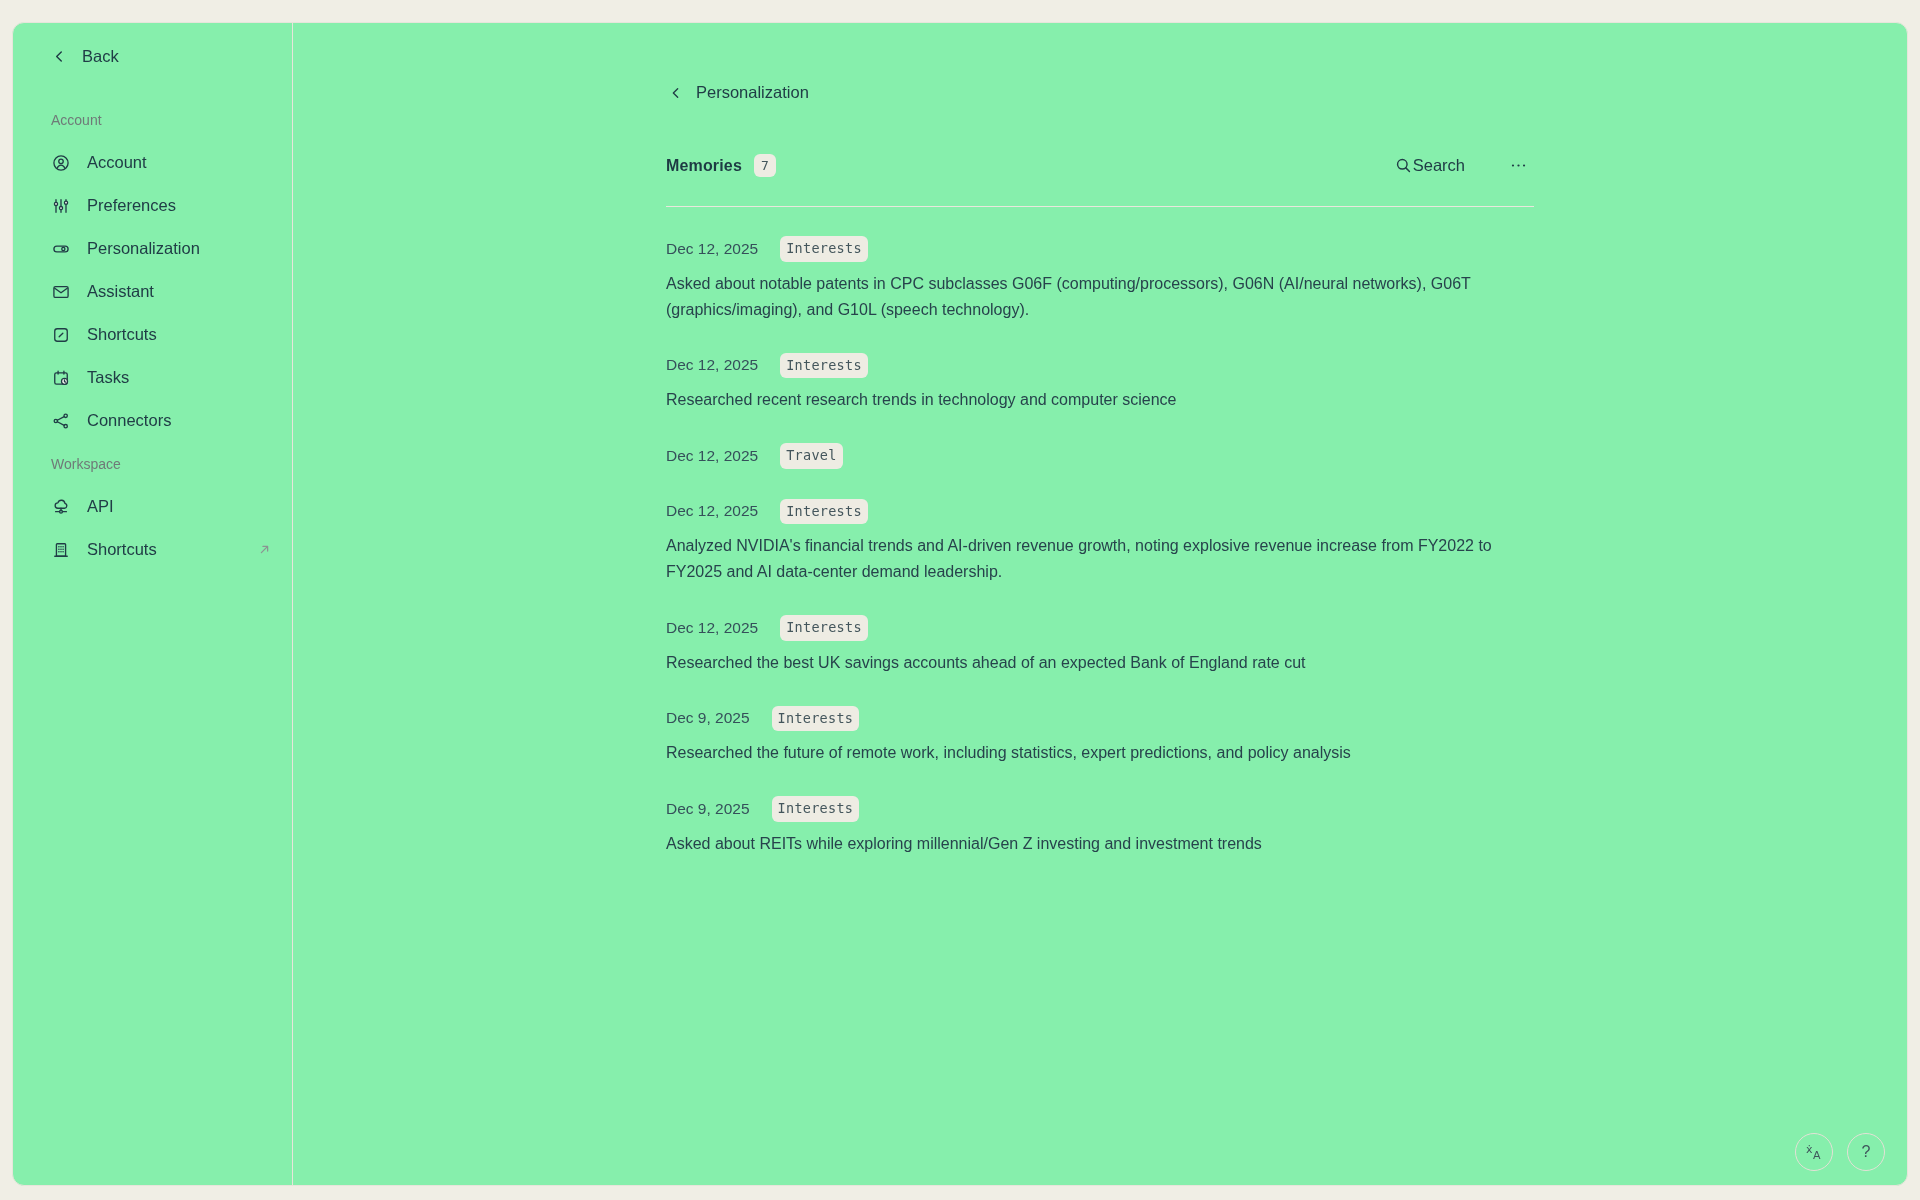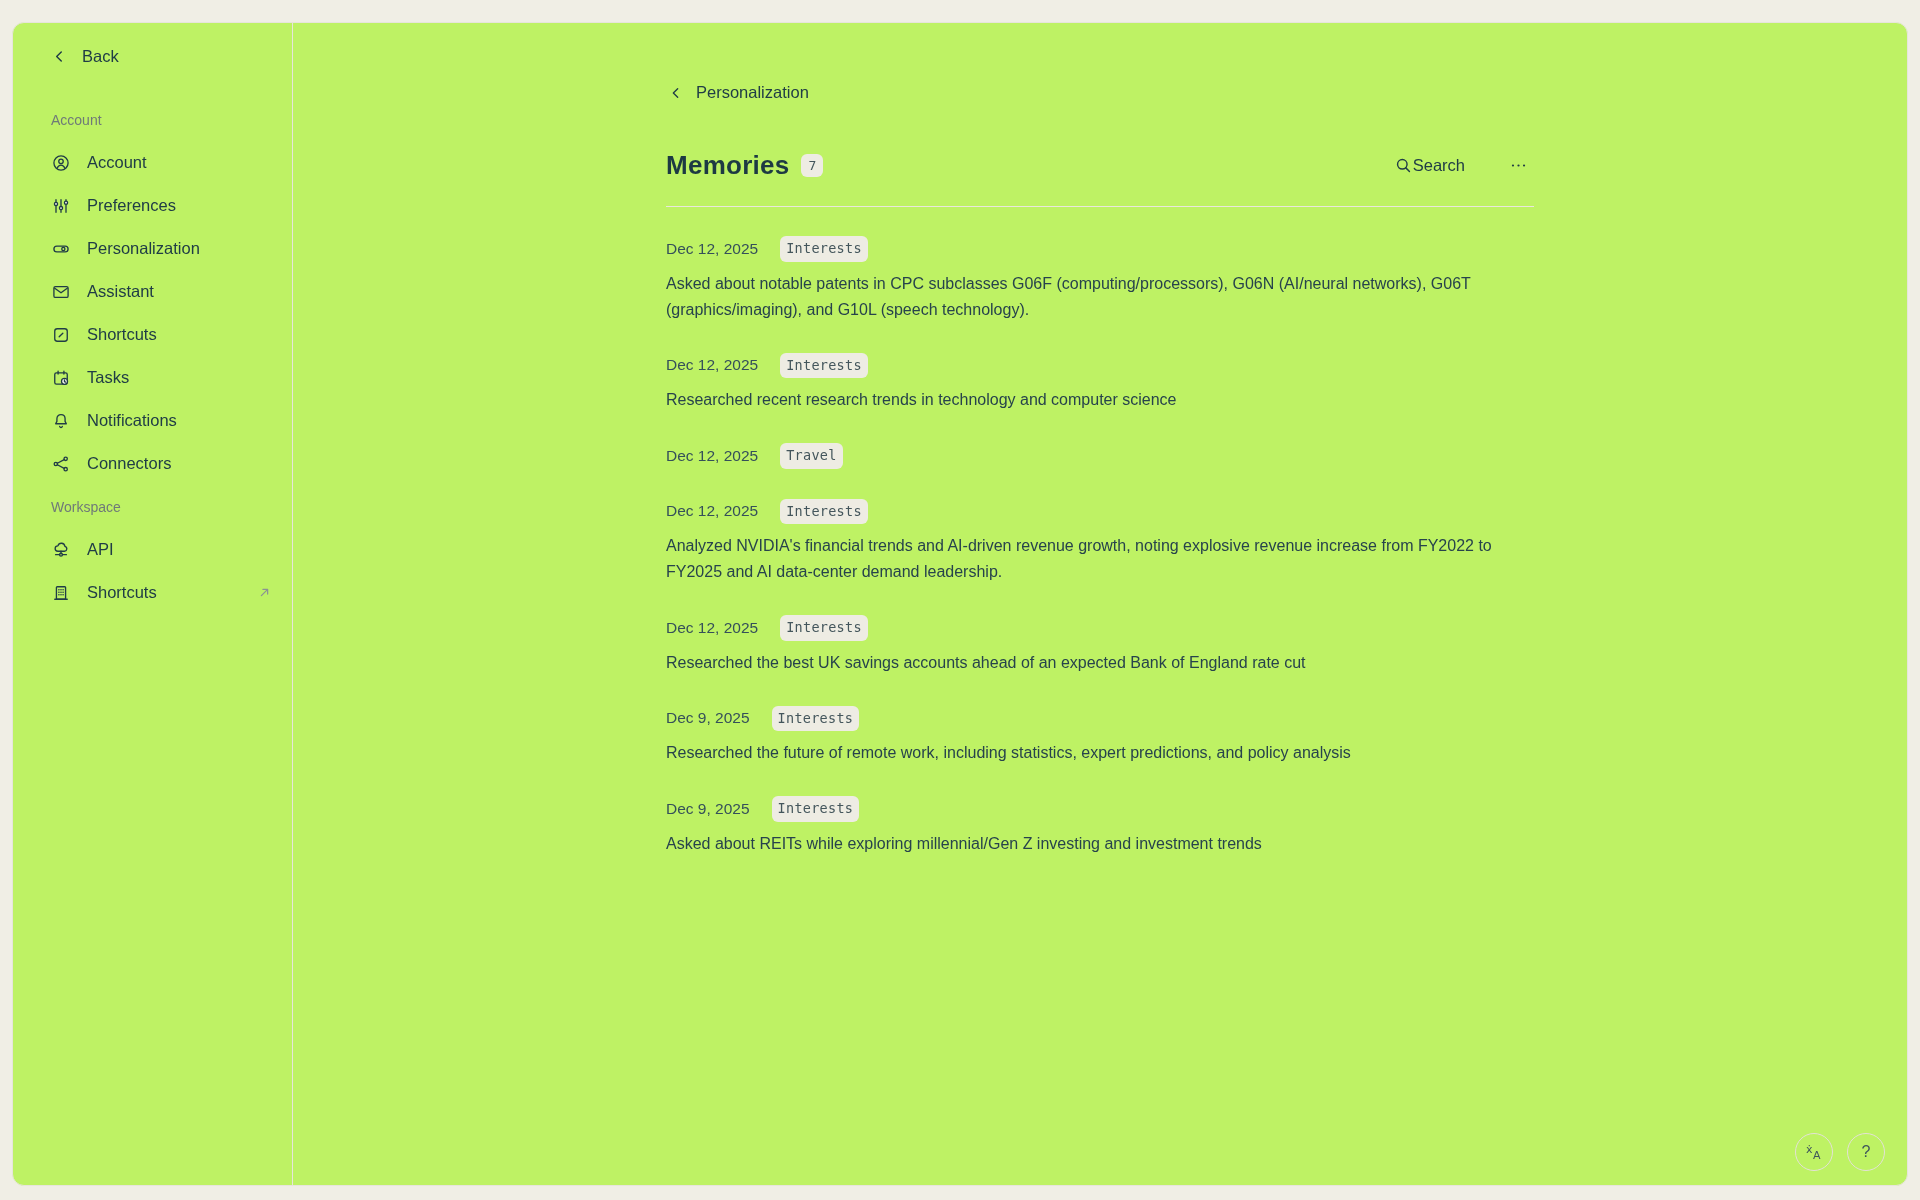--- a/index.html
+++ b/index.html
@@ -5,21 +5,21 @@
   * { margin:0; padding:0; box-sizing:border-box; }
   html,body { width:1920px; height:1200px; overflow:hidden; }
   body {
     background:#f0eee5;
     font-family:"Liberation Sans","DejaVu Sans",sans-serif;
     color:#203d46;
     -webkit-font-smoothing:antialiased;
   }
   .card {
     position:absolute; top:22px; left:12px; right:12px; bottom:14px;
-    background:#bef264;
+    background:#86efac;
     border:1px solid #e7e5db;
     border-radius:12px;
     display:flex;
     overflow:hidden;
   }
   
   .sidebar {
     width:280px; flex:0 0 280px;
     border-right:1px solid #e7e5db;
     padding:12px 14px 0 20px;
@@ -46,21 +46,21 @@
   .main { flex:1; position:relative; }
   .content { width:868px; margin:0 auto; padding-top:60px; }
   .breadcrumb {
     display:flex; align-items:center; gap:12px; cursor:pointer;
     font-size:16.5px; font-weight:500; color:#203d46;
     margin-left:2px;
   }
   .title-row {
     margin-top:48px; display:flex; align-items:center;
   }
-  .page-title { font-size:26px; font-weight:700; letter-spacing:.01em; color:#1d3a43; }
+  .page-title { font-size:16px; font-weight:700; letter-spacing:.01em; color:#1d3a43; }
   .count-badge {
     margin-left:12px;
     background:#eeece3; color:#44565c;
     font-family:"DejaVu Sans Mono","Liberation Mono",monospace;
     font-size:13px; line-height:1;
     padding:5px 7px; border-radius:6px;
   }
   .title-actions { margin-left:auto; display:flex; align-items:center; }
   .search-btn {
     display:flex; align-items:center; cursor:pointer;
@@ -171,29 +171,20 @@
         <svg width="20" height="20" viewBox="0 0 24 24" fill="none" stroke="currentColor" stroke-width="1.6" stroke-linecap="round">
             <rect x="4.5" y="5.8" width="15" height="13.5" rx="2"></rect>
             <path d="M8.5 3.8v3.4M15.5 3.8v3.4"></path>
             <circle cx="16.2" cy="16" r="3.6" fill="#fbfaf4"></circle>
             <path d="M16.2 14.4v1.8l1.2.7"></path>
           </svg>
       </span>
       <span>Tasks</span>
     </div>
 
-    <div class="nav-item">
-      <span class="icon">
-        <svg width="20" height="20" viewBox="0 0 24 24" fill="none" stroke="currentColor" stroke-width="1.6" stroke-linecap="round" stroke-linejoin="round">
-            <path d="M12 4.3c-2.9 0-4.9 2.1-4.9 4.9v3.2l-1.5 2.9h12.8l-1.5-2.9V9.2c0-2.8-2-4.9-4.9-4.9Z"></path>
-            <path d="M10.4 18.4c.3 1 .9 1.5 1.6 1.5s1.3-.5 1.6-1.5"></path>
-          </svg>
-      </span>
-      <span>Notifications</span>
-    </div>
 
     <div class="nav-item">
       <span class="icon">
         <svg width="20" height="20" viewBox="0 0 24 24" fill="none" stroke="currentColor" stroke-width="1.6" stroke-linecap="round">
             <circle cx="5.8" cy="12" r="2"></circle>
             <circle cx="17.6" cy="5.8" r="2"></circle>
             <circle cx="17.6" cy="18.2" r="2"></circle>
             <path d="m7.6 11.1 8.2-4.3M7.6 12.9l8.2 4.3"></path>
           </svg>
       </span>

